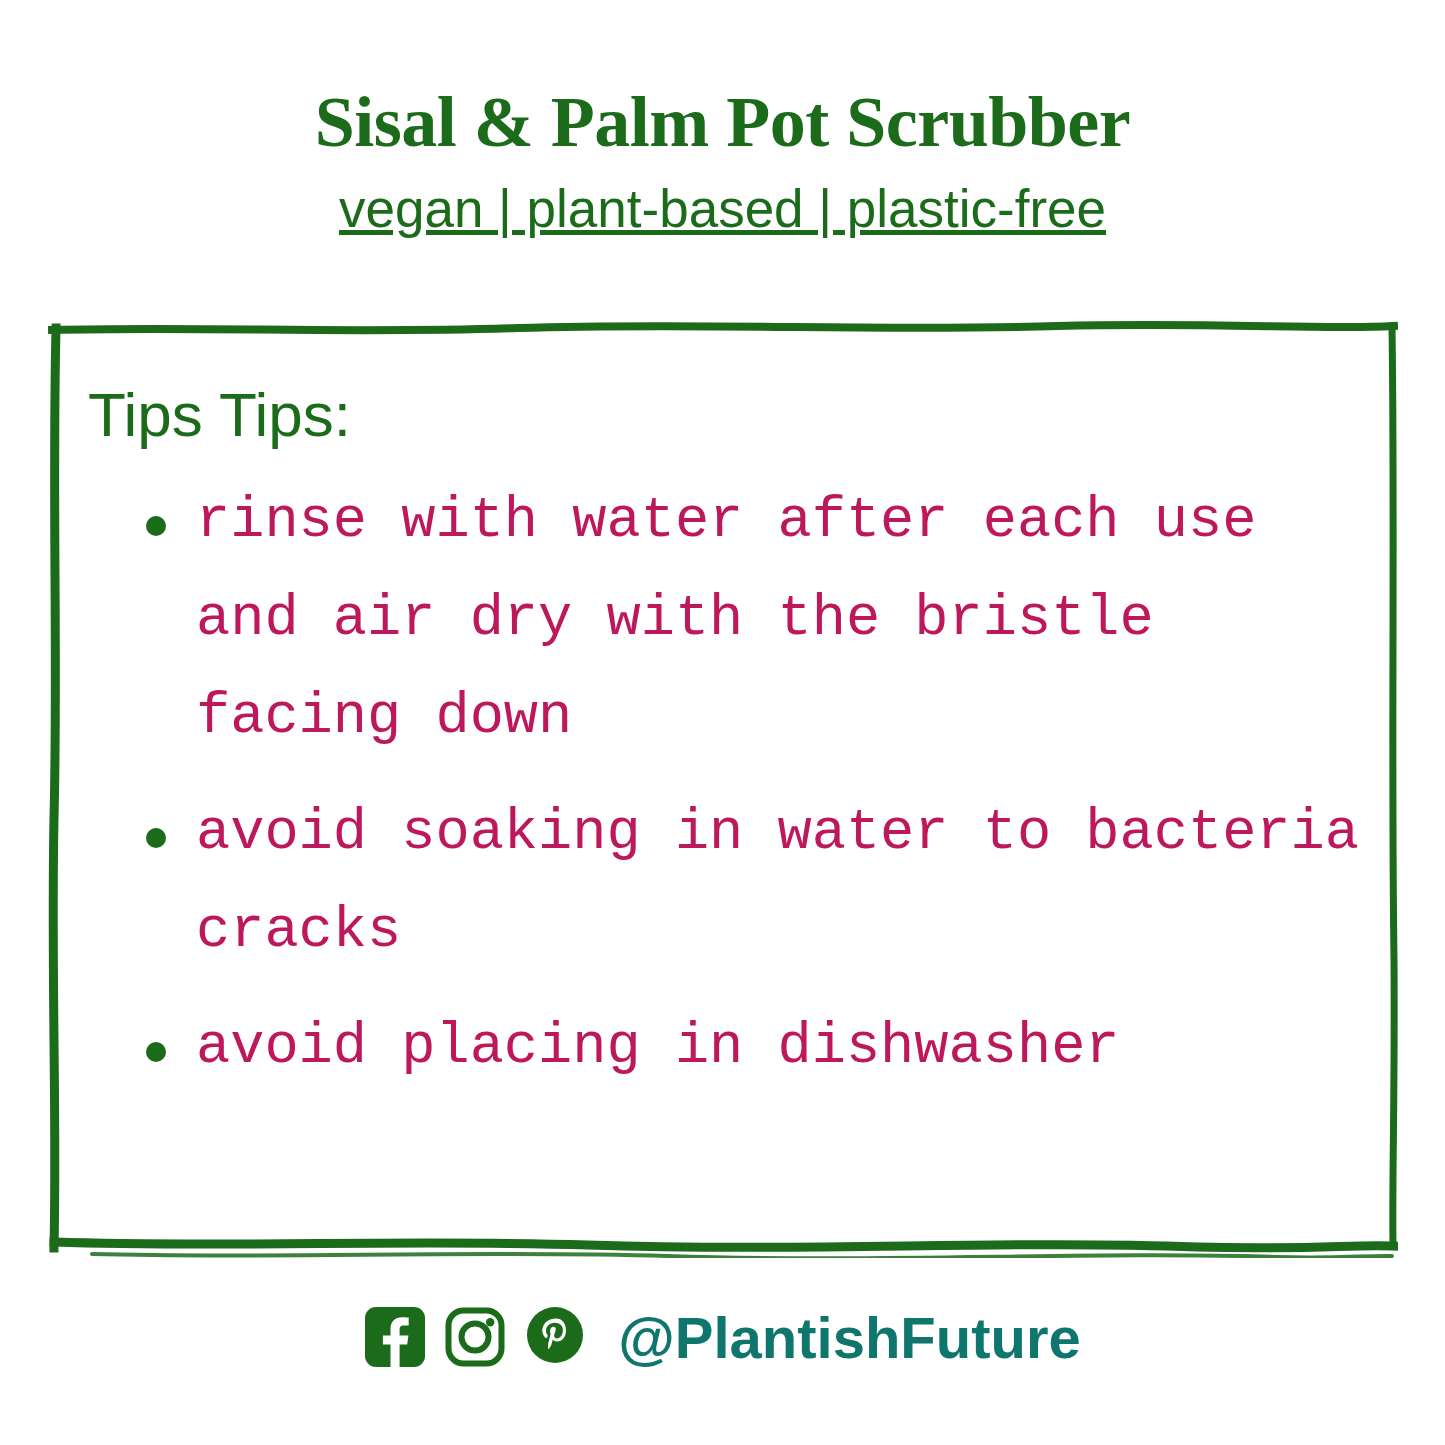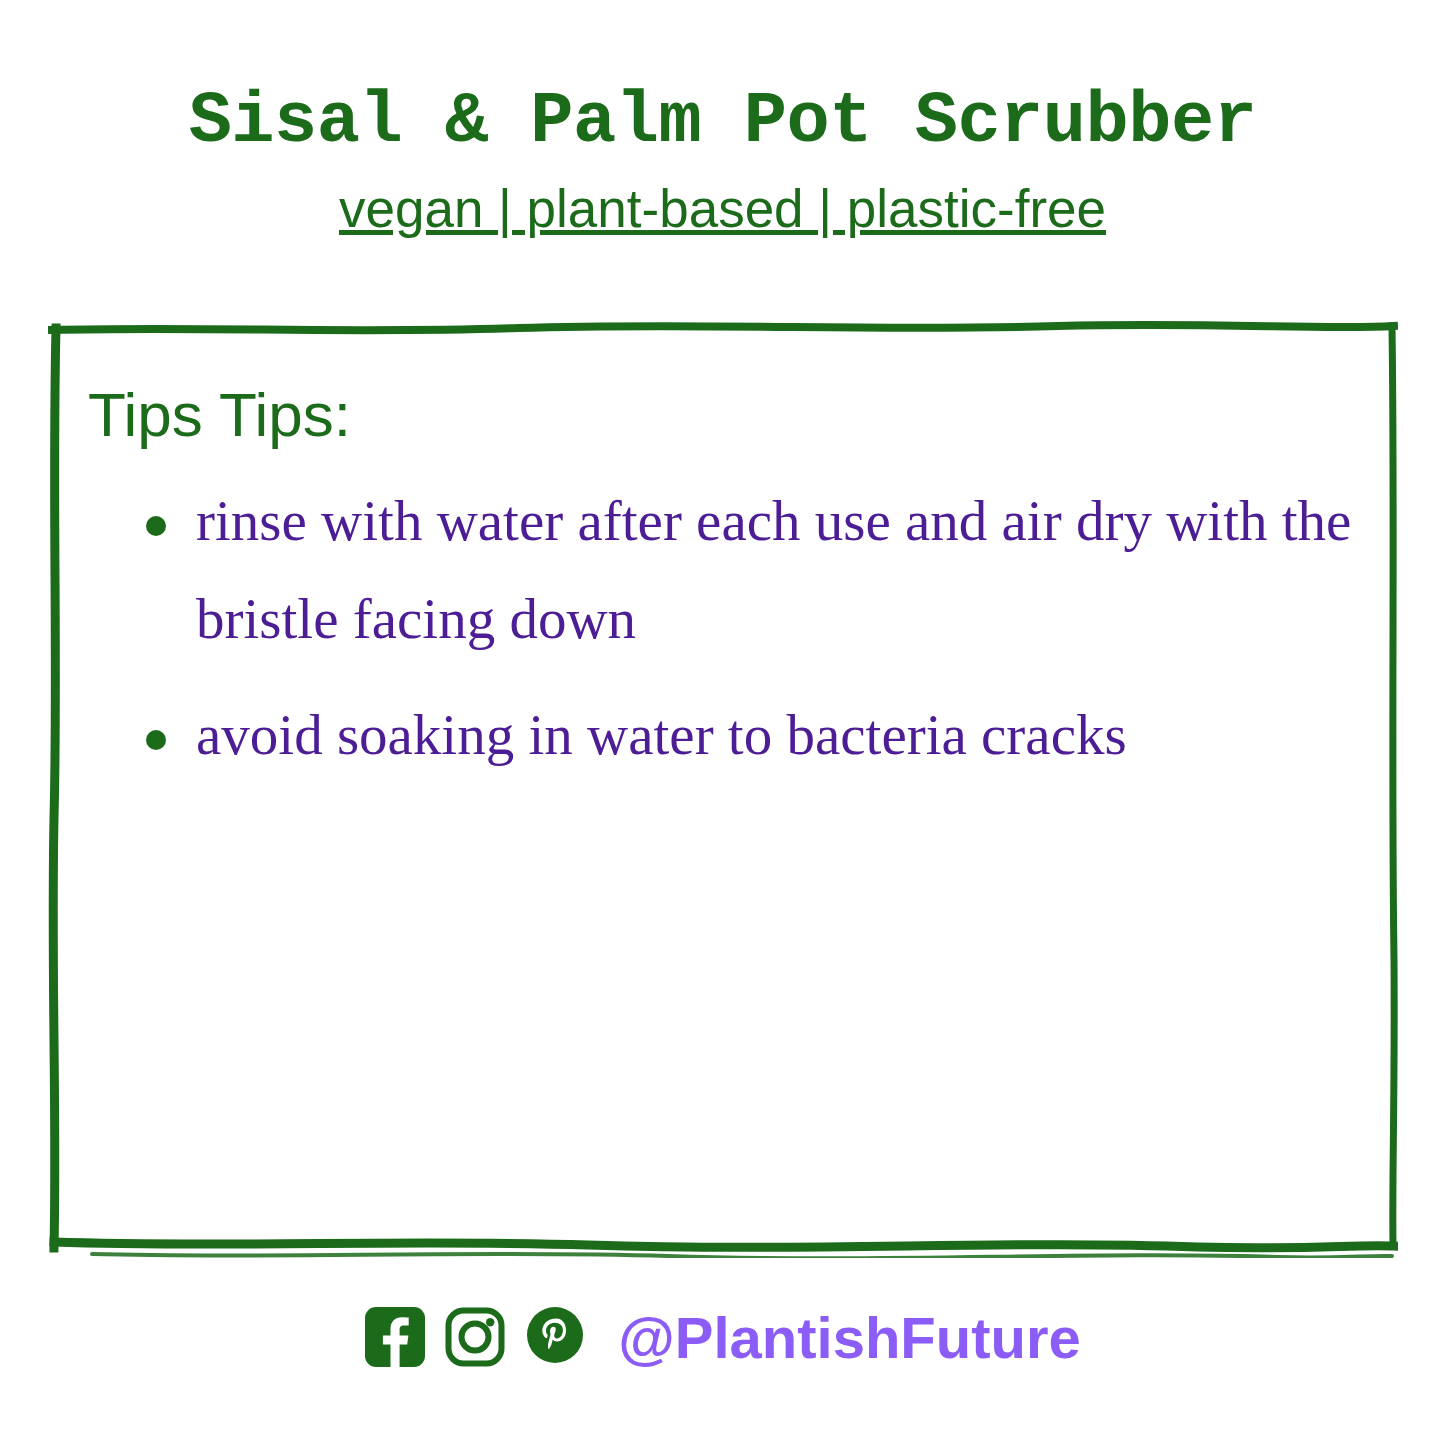--- a/index.html
+++ b/index.html
@@ -25,21 +25,21 @@
   
   .header {
     position: absolute;
     top: 86px;
     left: 0;
     width: 1445px;
     text-align: center;
   }
 
   .product-title {
-    font-family: Liberation Mono, monospace;
+    font-family: Liberation Serif, serif;
     font-weight: bold;
     font-size: 72px;
     line-height: 1.02;
     color: #1b6b1b;
     letter-spacing: -0.5px;
     margin: 0;
     white-space: nowrap;
   }
 
   .product-subtitle {
@@ -91,25 +91,25 @@
   .tips-list {
     list-style: none;
     margin: 0;
     padding: 0;
   }
 
   .tip-item {
     position: relative;
     padding-left: 108px;
     margin: 0 0 18px 0;
-    font-family: Liberation Serif, serif;
+    font-family: Liberation Mono, monospace;
     font-weight: normal;
     font-size: 57px;
     line-height: 1.72;
-    color: #4c1d95;
+    color: #be185d;
   }
 
   .tip-item:last-child {
     margin-bottom: 0;
   }
 
   .tip-bullet {
     position: absolute;
     left: 58px;
     top: 44px;
@@ -147,21 +147,21 @@
     width: 62px;
     height: 62px;
     line-height: 0;
   }
 
   .handle {
     font-family: "Liberation Sans", sans-serif;
     font-weight: bold;
     font-size: 58px;
     line-height: 1;
-    color: #8b5cf6;
+    color: #0f766e;
     white-space: nowrap;
     position: relative;
     top: 1px;
   }
 </style>
 </head>
 <body>
 
 <div id="card">
 
@@ -188,20 +188,24 @@
       <div class="care-heading">Tips Tips:</div>
 
       <ul class="tips-list">
         <li class="tip-item">
           <span class="tip-bullet"></span>
           <span class="tip-text">rinse with water after each use and air dry with the bristle facing down</span>
         </li>
         <li class="tip-item">
           <span class="tip-bullet"></span>
           <span class="tip-text">avoid soaking in water to bacteria cracks</span>
+        </li>
+        <li class="tip-item">
+          <span class="tip-bullet"></span>
+          <span class="tip-text">avoid placing in dishwasher</span>
         </li>
       </ul>
     </div>
   </div>
 
   <div class="footer">
     <div class="social-icons">
 
       <a class="social-icon" href="#" aria-label="Facebook">
         <svg viewBox="0 0 62 62" width="62" height="62">

